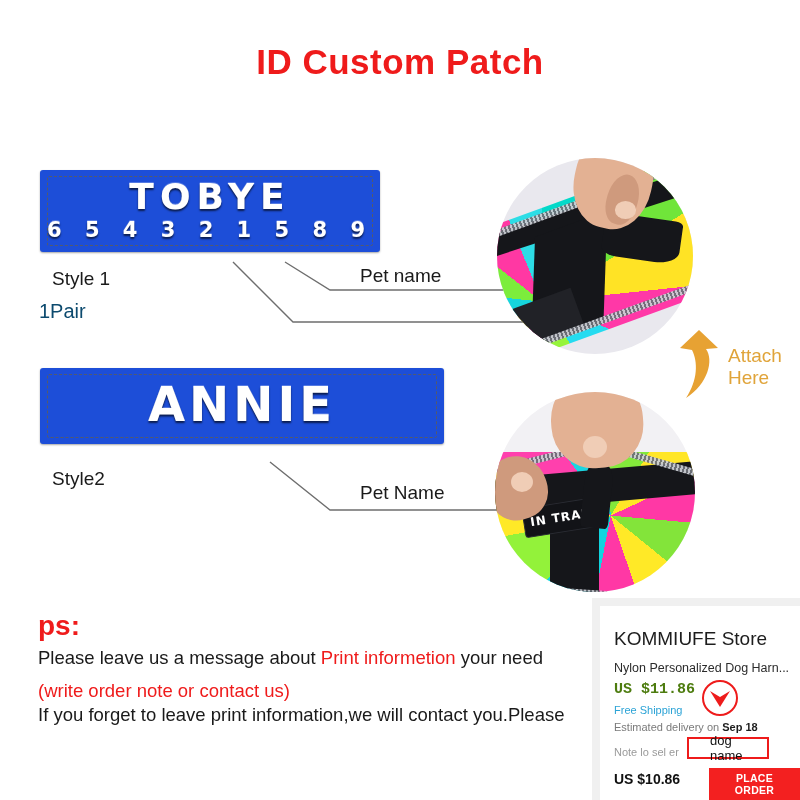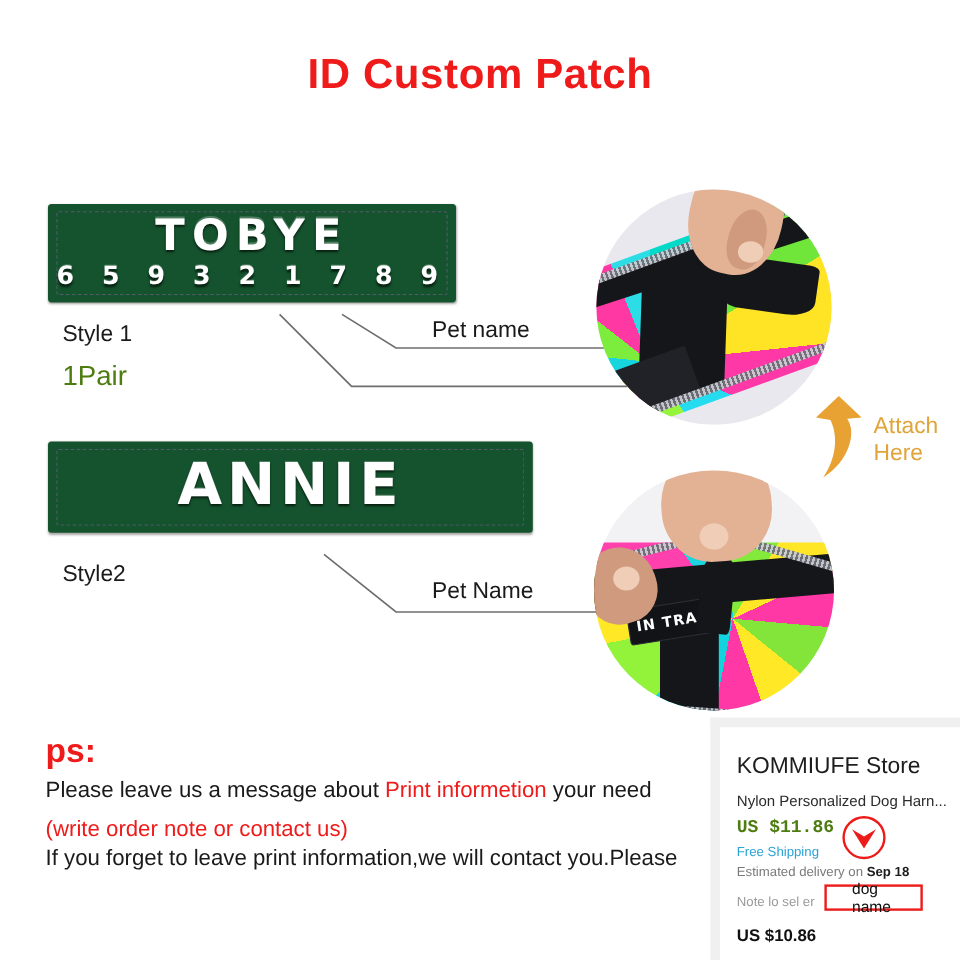--- a/index.html
+++ b/index.html
@@ -18,21 +18,21 @@
     text-align:center;
     color:#ef1b1b;
     font-size:35px;
     font-weight:bold;
     letter-spacing:.5px;
   }
 
   
   .patch{
     position:absolute;
-    background:#14532d;
+    background:#1d4ed8;
     border-radius:3px;
     box-shadow:0 1px 2px rgba(0,0,0,.35);
   }
   .patch .stitch{
     position:absolute;left:7px;top:6px;right:7px;bottom:6px;
     border:1.4px dashed #555a6b;
     border-radius:2px;
     pointer-events:none;
   }
   .patch .ptext{
@@ -52,21 +52,21 @@
   #patch2{left:40px;top:368px;width:404px;height:76px;}
   #patch2 .name{top:8px;font-size:48px;letter-spacing:4px;
     font-family:"DejaVu Sans", sans-serif;}
 
   
   .style-label{
     position:absolute;
     font-size:19px;color:#1a1a1a;
   }
   #style1-label{left:52px;top:268px;}
-  #pair-label{left:52px;top:300px;color:#4d7c0f;font-size:23px;position:absolute;}
+  #pair-label{left:39px;top:300px;color:#0c4a6e;font-size:20px;position:absolute;}
   #style2-label{left:52px;top:468px;}
 
   
   .callouts{position:absolute;left:0;top:0;width:800px;height:800px;
     pointer-events:none;}
 
   .callout-text{
     position:absolute;
     font-size:19px;color:#1a1a1a;
     white-space:nowrap;
@@ -204,21 +204,21 @@
 </head>
 <body>
 
 <div class="page">
 
   <div class="title">ID Custom Patch</div>
 
   <div class="patch" id="patch1">
     <div class="stitch"></div>
     <div class="ptext name">TOBYE</div>
-    <div class="ptext phone">6 5 9 3 2 1 7 8 9</div>
+    <div class="ptext phone">6 5 4 3 2 1 5 8 9</div>
   </div>
 
   <div class="style-label" id="style1-label">Style 1</div>
   <div id="pair-label">1Pair</div>
 
   <div class="patch" id="patch2">
     <div class="stitch"></div>
     <div class="ptext name">ANNIE</div>
   </div>
 
@@ -300,15 +300,16 @@
 
     <div id="free-ship">Free Shipping</div>
     <div id="delivery">
       <span>Estimated delivery on </span><b>Sep 18</b>
     </div>
 
     <div id="note-label">Note lo sel er</div>
     <div id="note-box">dog name</div>
 
     <div id="price-sub">US $10.86</div>
+    <button id="place-order">PLACE ORDER</button>
   </div>
 
 </div>
 
 </body></html>

